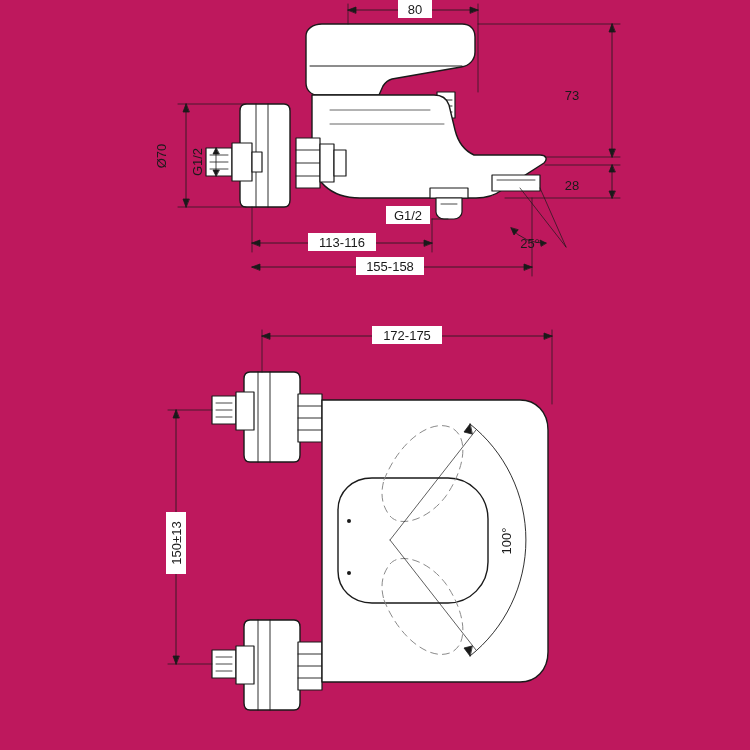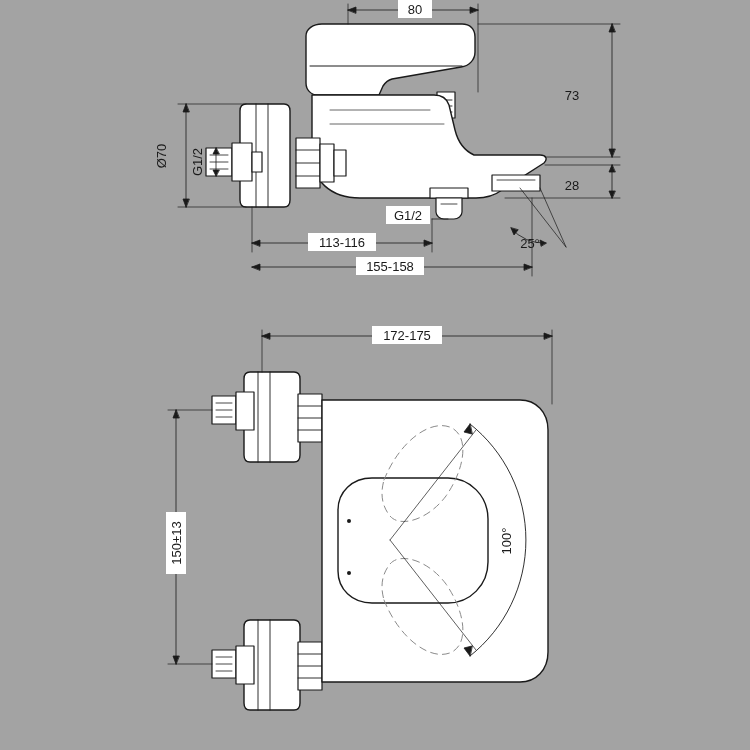--- a/index.html
+++ b/index.html
@@ -7,21 +7,21 @@
     padding: 0;
     background: #ffffff;
   }
   body {
     font-family: "Liberation Sans", sans-serif;
   }
   #sheet {
     position: relative;
     width: 750px;
     height: 750px;
-    background: #a3a3a3;
+    background: #be185d;
     overflow: hidden;
   }
   #sheet svg {
     position: absolute;
     left: 0;
     top: 0;
   }
   .dimtext {
     font-family: "Liberation Sans", sans-serif;
     font-size: 13px;

